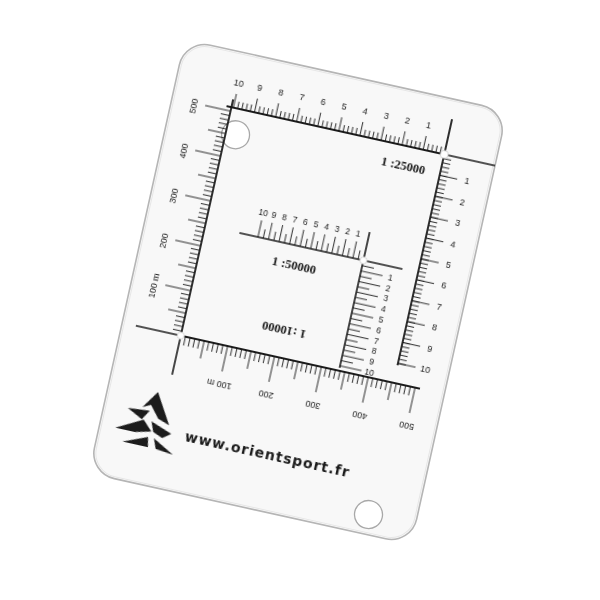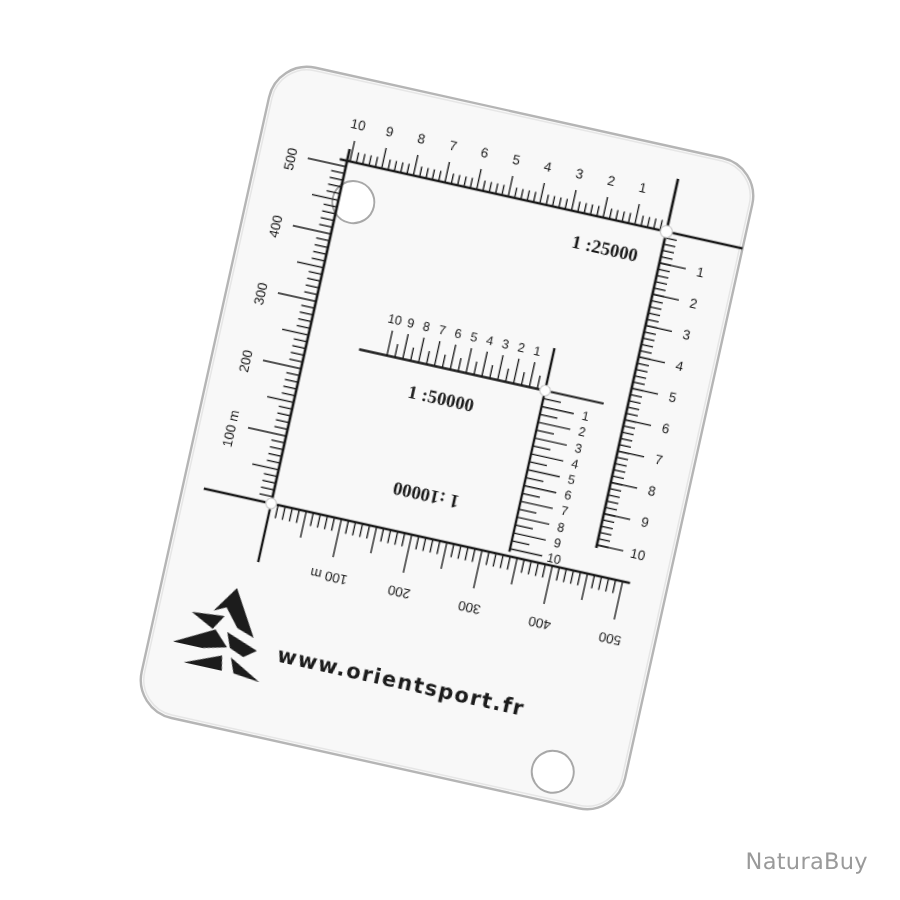--- a/index.html
+++ b/index.html
@@ -474,14 +474,13 @@
           <path d="M34 30 L56 38 L48 44 L38 40 Z"></path>
           <path d="M40 46 L62 58 L44 56 Z"></path>
           <path d="M10 56 L34 46 L36 56 Z"></path>
         </g>
 
         <text class="url" x="86" y="392" font-size="14" stroke="none" letter-spacing="1">www.orientsport.fr</text>
       </g>
     </g>
   </svg>
 
-  <div class="watermark">NaturaBuy</div>
 </div>
 
 </body></html>

